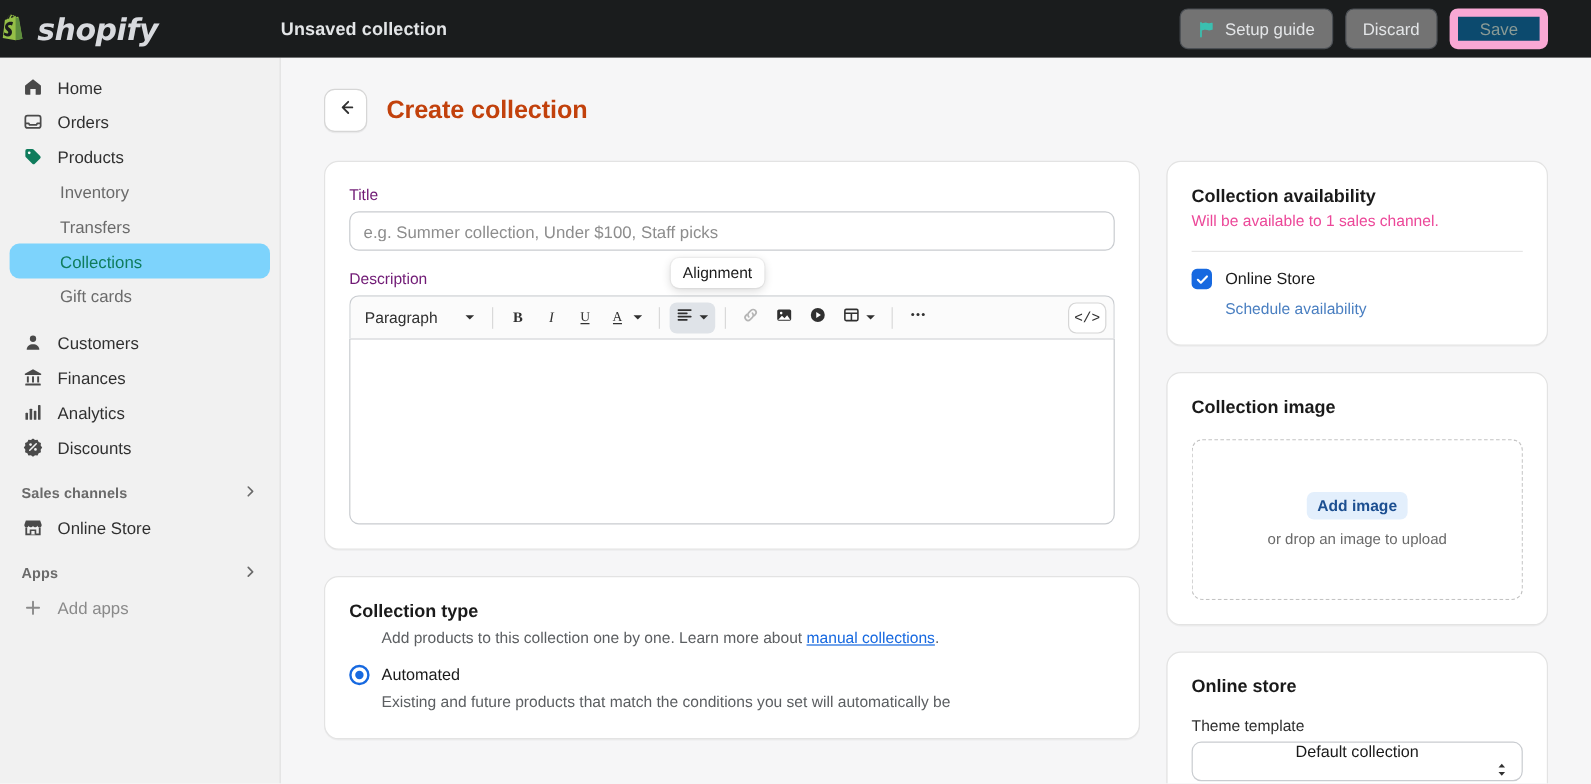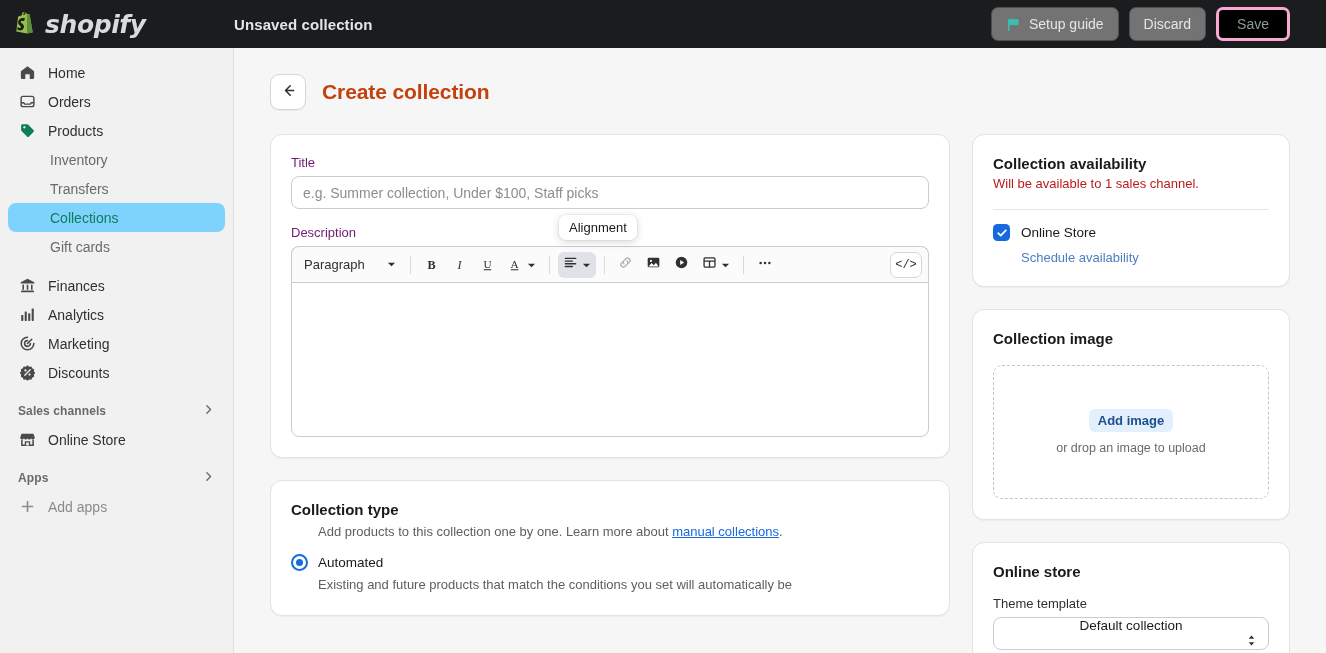--- a/index.html
+++ b/index.html
@@ -15,21 +15,20 @@
   
   .topbar {
     height: 48px; flex: 0 0 48px;
     background: #1a1c1d;
     display: flex; align-items: center;
     position: relative; z-index: 40;
   }
   .logo-wrap {
     width: 234px; flex: 0 0 234px;
     display: flex; align-items: center; gap: 7px;
-    padding-left: 14px;
   }
   .logo-mark { width: 24px; height: 26px; display: block; }
   .logo-text {
     color: #d8dade; font-size: 25px; font-style: italic;
     font-weight: 700; letter-spacing: -0.4px;
     font-family: "DejaVu Sans", sans-serif;
   }
   .topbar-title {
     color: #e3e5e7; font-size: 15px; font-weight: 600;
     letter-spacing: 0.1px;
@@ -39,21 +38,21 @@
     gap: 10px; padding-right: 36px;
   }
   .tb-btn {
     height: 34px; border-radius: 7px;
     background: #737373; border: 1px solid #4b4f54;
     color: #e3e5e7; font-size: 14px; font-weight: 500;
     padding: 0 14px; display: flex; align-items: center; gap: 8px;
     cursor: pointer; font-family: "Liberation Sans", sans-serif;
   }
   .tb-btn.save {
-    background: #000000; border: 3px solid #f9a8d4;
+    background: #0c4a6e; border: 7px solid #f9a8d4;
     color: #8a9a95; cursor: default; padding: 0 18px;
   }
   .flag-ico { width: 15px; height: 15px; display: block; }
 
   
   .shell { flex: 1; display: flex; min-height: 0; }
 
   
   .sidebar {
     width: 234px; flex: 0 0 234px;
@@ -193,21 +192,21 @@
     border-radius: 50%; background: #1769e0;
   }
   .radio-label { font-size: 13.5px; color: #1a1a1a; }
   .radio-help {
     font-size: 13px; color: #5c5f62;
     margin: 5px 0 0 27px; line-height: 1.45;
   }
   .link { color: #1769e0; text-decoration: underline; cursor: pointer; }
 
   
-  .card-sub { font-size: 13px; color: #b91c1c; margin-top: 4px; }
+  .card-sub { font-size: 13px; color: #ec4899; margin-top: 4px; }
   .divider { height: 1px; background: #e6e6e6; margin: 18px 0 14px; }
   .check-row { display: flex; align-items: center; gap: 11px; }
   .checkbox {
     width: 17px; height: 17px; border-radius: 4.5px;
     background: #1769e0; flex: 0 0 17px;
     display: flex; align-items: center; justify-content: center;
     cursor: pointer;
   }
   .check-label { font-size: 13.5px; color: #1a1a1a; }
   .sched-link {
@@ -310,20 +309,29 @@
     </div>
     <div class="nav-sub active">
       <span>Collections</span>
     </div>
     <div class="nav-sub">
       <span>Gift cards</span>
     </div>
 
     <div class="nav-gap"></div>
 
+    <div class="nav-item">
+      <span class="ico">
+        <svg width="17" height="17" viewBox="0 0 20 20">
+            <circle cx="10" cy="6.2" r="3.1" fill="#4a4a4a"></circle>
+            <path d="M3.8 17c0-3.3 2.8-5.3 6.2-5.3s6.2 2 6.2 5.3z" fill="#4a4a4a"></path>
+          </svg>
+      </span>
+      <span>Customers</span>
+    </div>
 
     <div class="nav-item">
       <span class="ico">
         <svg width="17" height="17" viewBox="0 0 20 20">
             <path d="M10 2 2 6.3v1.4h16V6.3L10 2z" fill="#4a4a4a"></path>
             <rect x="4" y="9" width="1.9" height="6" fill="#4a4a4a"></rect>
             <rect x="9.05" y="9" width="1.9" height="6" fill="#4a4a4a"></rect>
             <rect x="14.1" y="9" width="1.9" height="6" fill="#4a4a4a"></rect>
             <rect x="2.4" y="16" width="15.2" height="2" rx=".6" fill="#4a4a4a"></rect>
           </svg>
@@ -336,30 +344,20 @@
         <svg width="17" height="17" viewBox="0 0 20 20">
             <rect x="2.6" y="10.5" width="2.5" height="7" rx=".7" fill="#4a4a4a"></rect>
             <rect x="6.7" y="6.5" width="2.5" height="11" rx=".7" fill="#4a4a4a"></rect>
             <rect x="10.8" y="8.5" width="2.5" height="9" rx=".7" fill="#4a4a4a"></rect>
             <rect x="14.9" y="3" width="2.5" height="14.5" rx=".7" fill="#4a4a4a"></rect>
           </svg>
       </span>
       <span>Analytics</span>
     </div>
 
-    <div class="nav-item">
-      <span class="ico">
-        <svg width="17" height="17" viewBox="0 0 20 20">
-            <path d="M10 2.6a7.4 7.4 0 1 0 7.4 7.4" fill="none" stroke="#4a4a4a" stroke-width="1.9" stroke-linecap="round"></path>
-            <path d="M10 6.6a3.4 3.4 0 1 0 3.4 3.4" fill="none" stroke="#4a4a4a" stroke-width="1.9" stroke-linecap="round"></path>
-            <path d="M10 10l5-5" stroke="#4a4a4a" stroke-width="1.8" stroke-linecap="round"></path>
-          </svg>
-      </span>
-      <span>Marketing</span>
-    </div>
 
     <div class="nav-item">
       <span class="ico">
         <svg width="17" height="17" viewBox="0 0 20 20">
             <path d="M10 1.6l2 1.5 2.5-.3 1 2.3 2.3 1-.3 2.5 1.5 2-1.5 2 .3 2.5-2.3 1-1 2.3-2.5-.3-2 1.5-2-1.5-2.5.3-1-2.3-2.3-1 .3-2.5L1 10.6l1.5-2-.3-2.5 2.3-1 1-2.3 2.5.3 2-1.5z" fill="#4a4a4a"></path>
             <circle cx="7.6" cy="7.6" r="1.3" fill="#f1f1f1"></circle>
             <circle cx="12.4" cy="12.4" r="1.3" fill="#f1f1f1"></circle>
             <path d="M13.2 6.8 6.8 13.2" stroke="#f1f1f1" stroke-width="1.5" stroke-linecap="round"></path>
           </svg>
       </span>

